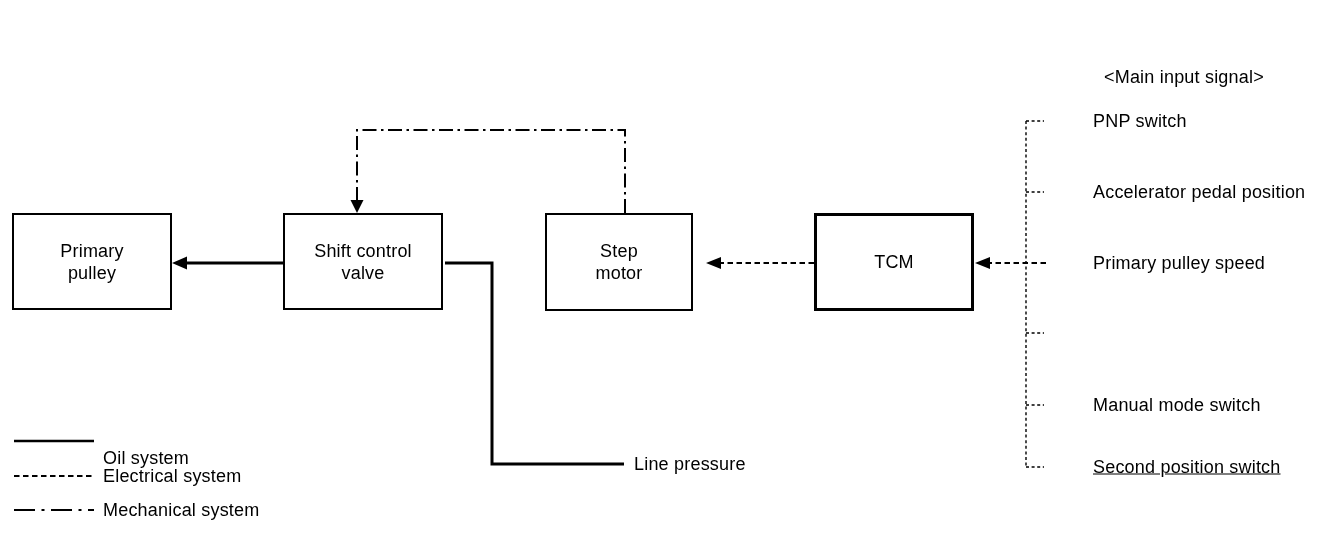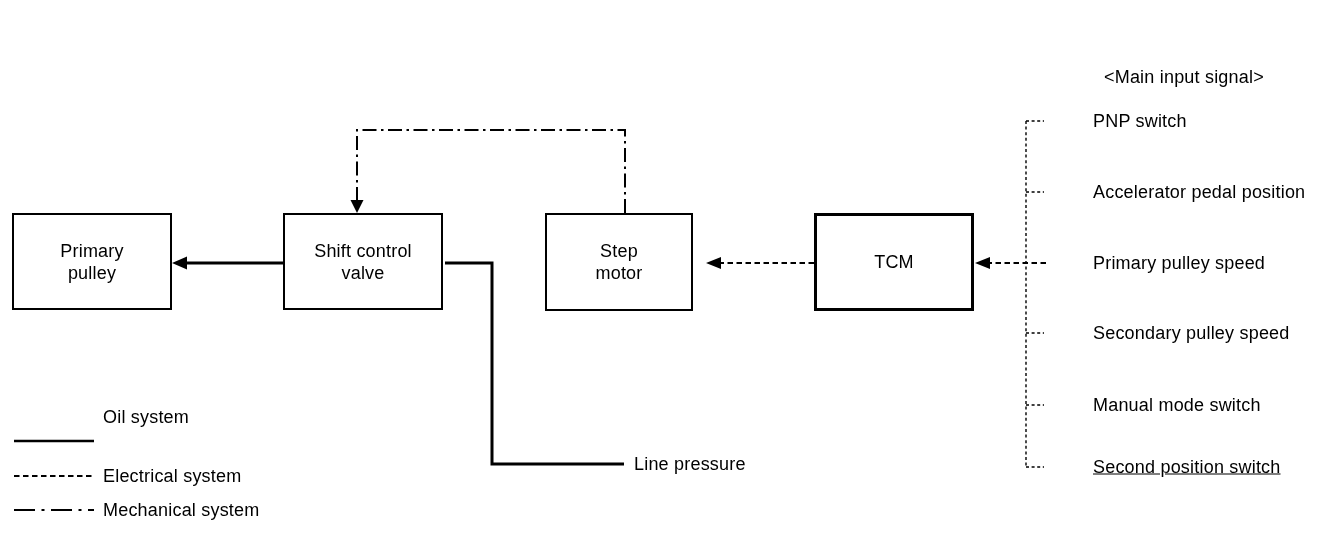--- a/index.html
+++ b/index.html
@@ -118,21 +118,20 @@
     <span class="box-label">TCM</span>
   </div>
 
   <div class="floating-label" style="left:634px; top:464px;">Line pressure</div>
 
   <div class="floating-label" style="left:1060px; top:77px;margin-left:44px;">&lt;Main input signal&gt;</div>
 
   <div class="signal-item" style="top:121px;">PNP switch</div>
   <div class="signal-item" style="top:192px;">Accelerator pedal position</div>
   <div class="signal-item" style="top:263px;">Primary pulley speed</div>
-  <div class="signal-item" style="top:333px;">Secondary pulley speed</div>
   <div class="signal-item" style="top:405px;">Manual mode switch</div>
   <div class="signal-item" style="top:467px;text-decoration:underline;">Second position switch</div>
 
-  <div class="legend-label" style="top:417px;">Oil system</div>
+  <div class="legend-label" style="top:458px;">Oil system</div>
   <div class="legend-label" style="top:476px;">Electrical system</div>
   <div class="legend-label" style="top:510px;">Mechanical system</div>
 
 </div>
 
 </body></html>

